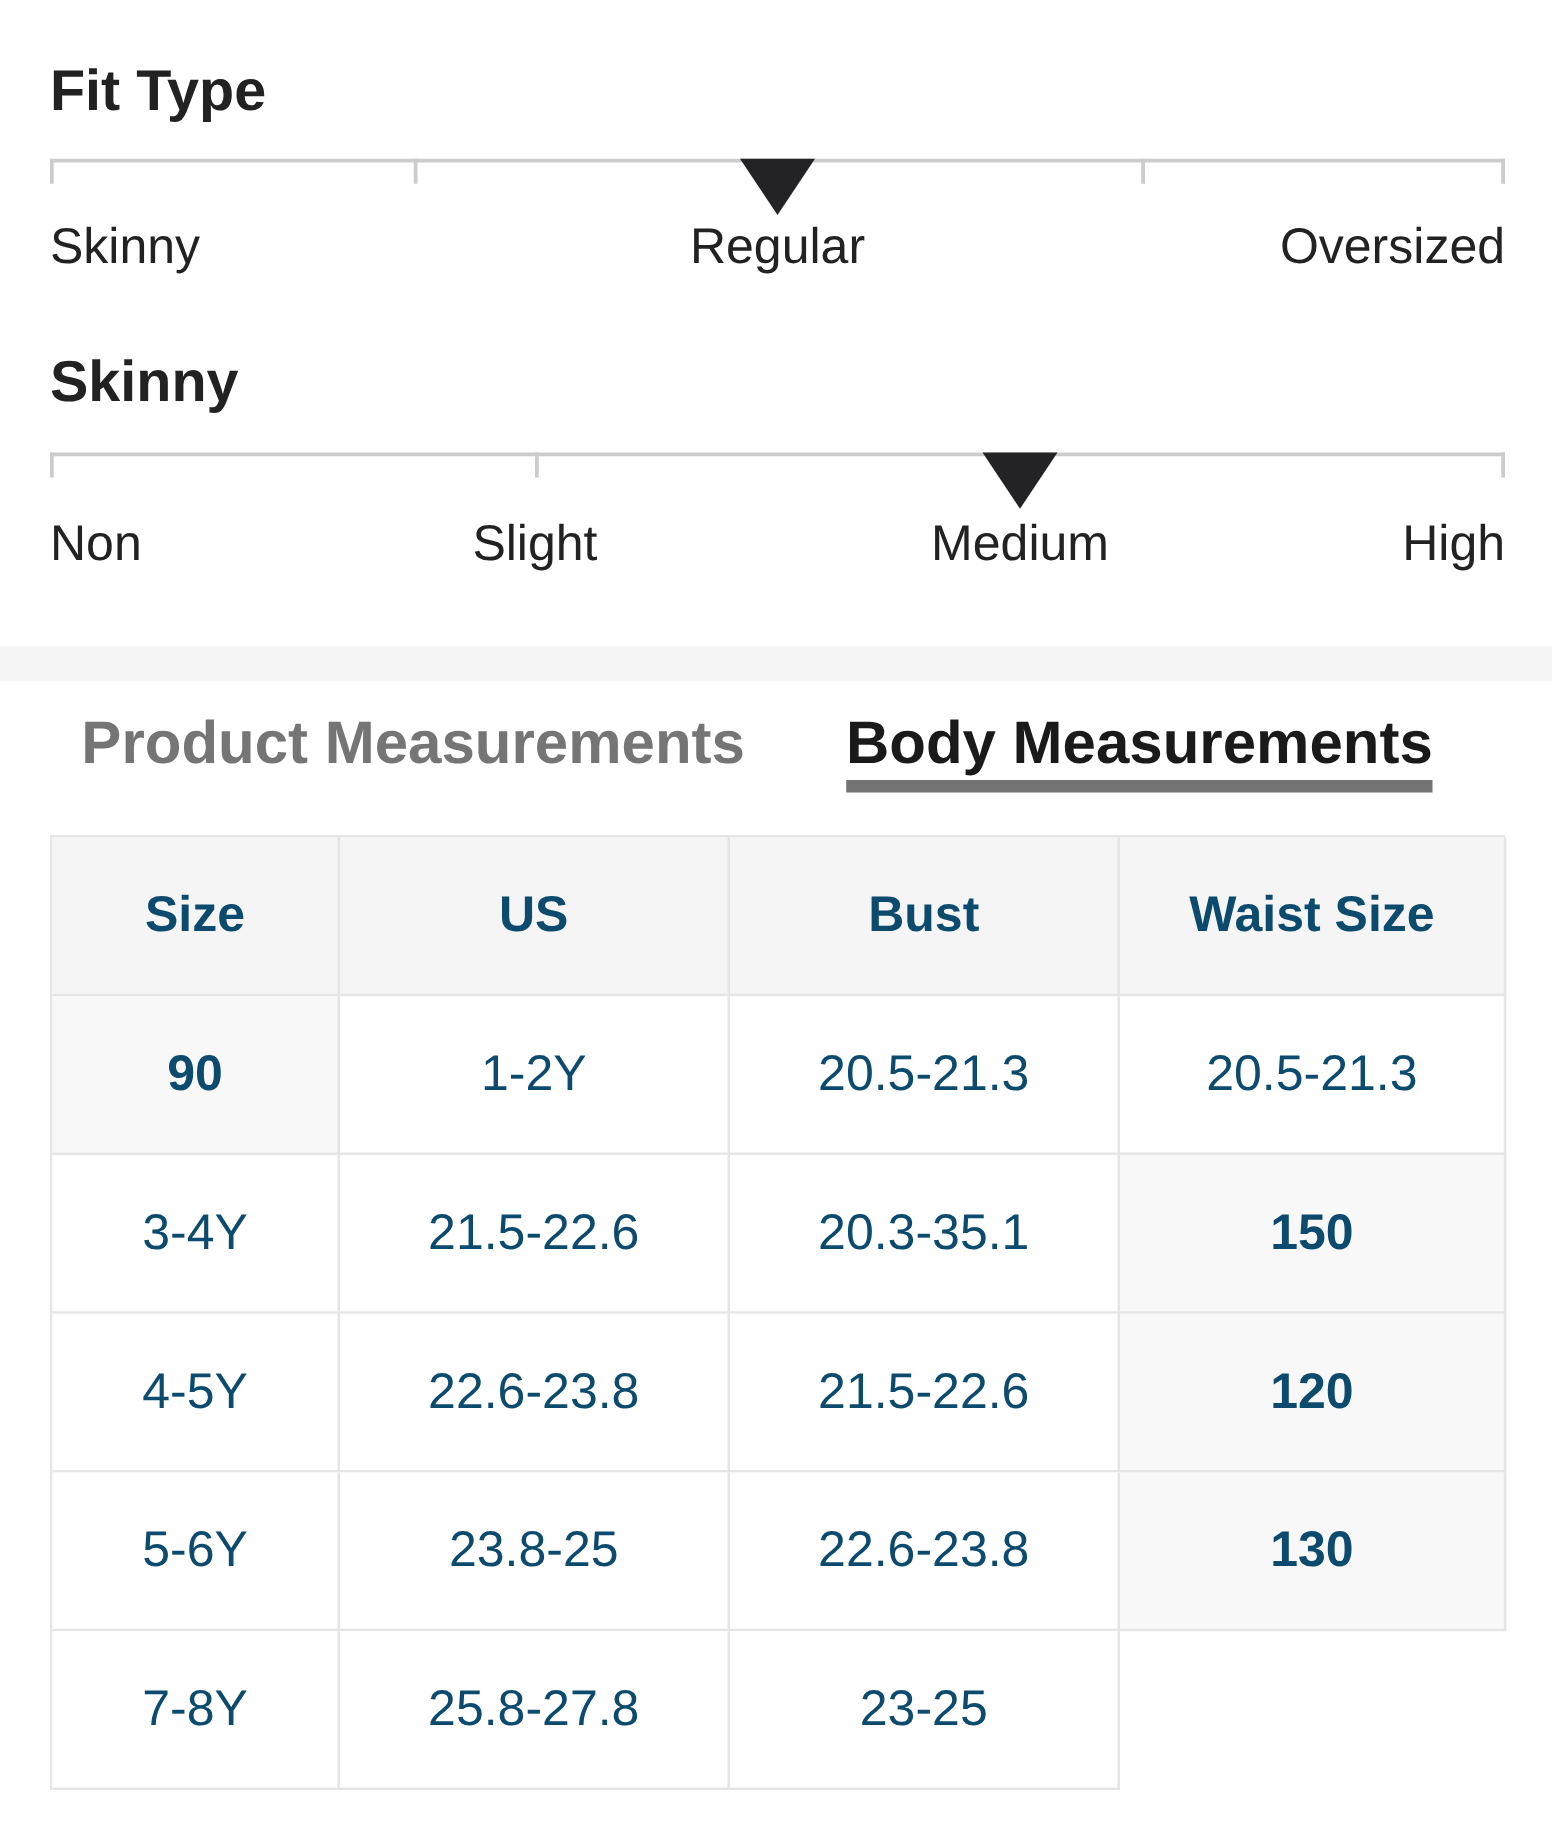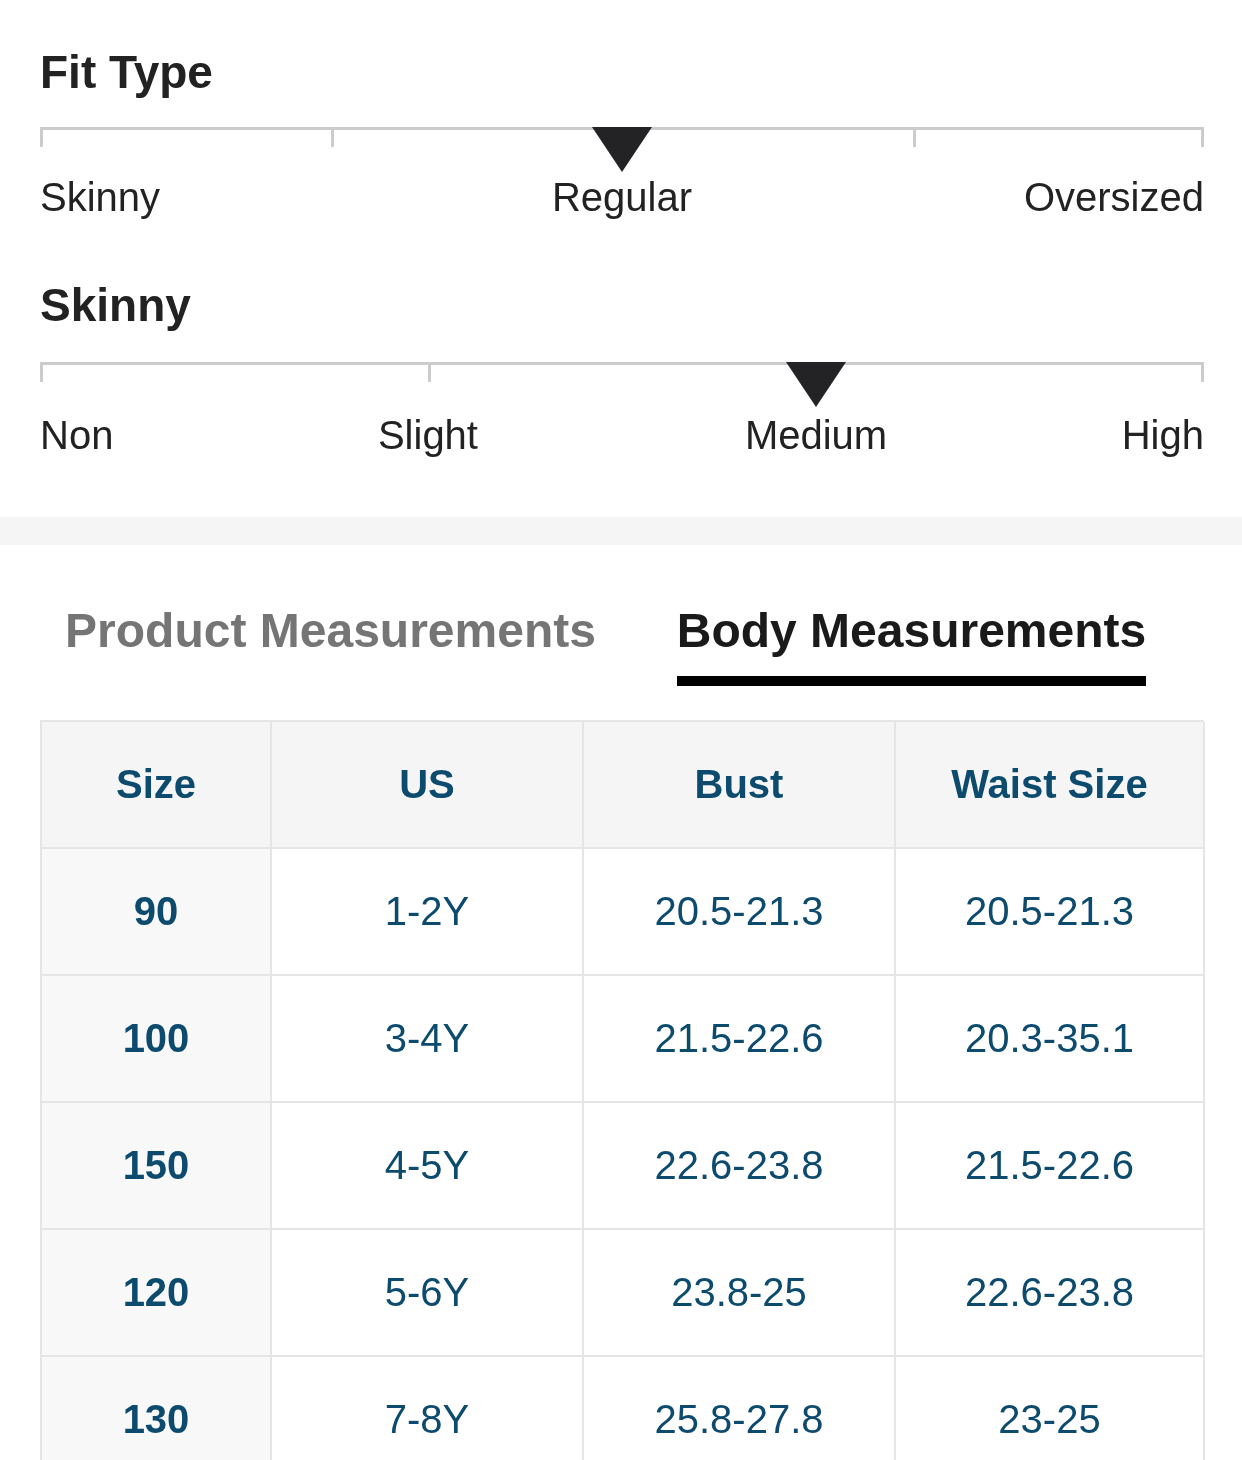--- a/index.html
+++ b/index.html
@@ -68,37 +68,37 @@
   
   .band {
     margin-top: 58px;
     height: 28px;
     background: #f5f5f5;
   }
 
   
   .tabs {
     display: flex;
-    margin-top: 60px;
+    margin-top: 24px;
     padding: 0 40px;
   }
   .tab {
     flex: 1;
     text-align: center;
     font-size: 48px;
     line-height: 52px;
     font-weight: bold;
     cursor: pointer;
   }
   .tab-inactive { color: #757575; }
   .tab-active { color: #1a1a1a; }
   .tab-active .tab-text {
     display: inline-block;
-    padding-bottom: 19px;
-    border-bottom: 10px solid #000000;
+    padding-bottom: 3px;
+    border-bottom: 10px solid #737373;
   }
 
   
   .size-table {
     margin: 34px 38px 0 40px;
     display: grid;
     grid-template-columns: 230px 312px 312px 309px;
     border-top: 2px solid #e5e5e5;
     border-left: 2px solid #e5e5e5;
   }
@@ -175,21 +175,20 @@
     <div class="cell cell-header">Size</div>
     <div class="cell cell-header">US</div>
     <div class="cell cell-header">Bust</div>
     <div class="cell cell-header">Waist Size</div>
 
     <div class="cell cell-rowhead">90</div>
     <div class="cell">1-2Y</div>
     <div class="cell">20.5-21.3</div>
     <div class="cell">20.5-21.3</div>
 
-    <div class="cell cell-rowhead">100</div>
     <div class="cell">3-4Y</div>
     <div class="cell">21.5-22.6</div>
     <div class="cell">20.3-35.1</div>
 
     <div class="cell cell-rowhead">150</div>
     <div class="cell">4-5Y</div>
     <div class="cell">22.6-23.8</div>
     <div class="cell">21.5-22.6</div>
 
     <div class="cell cell-rowhead">120</div>

